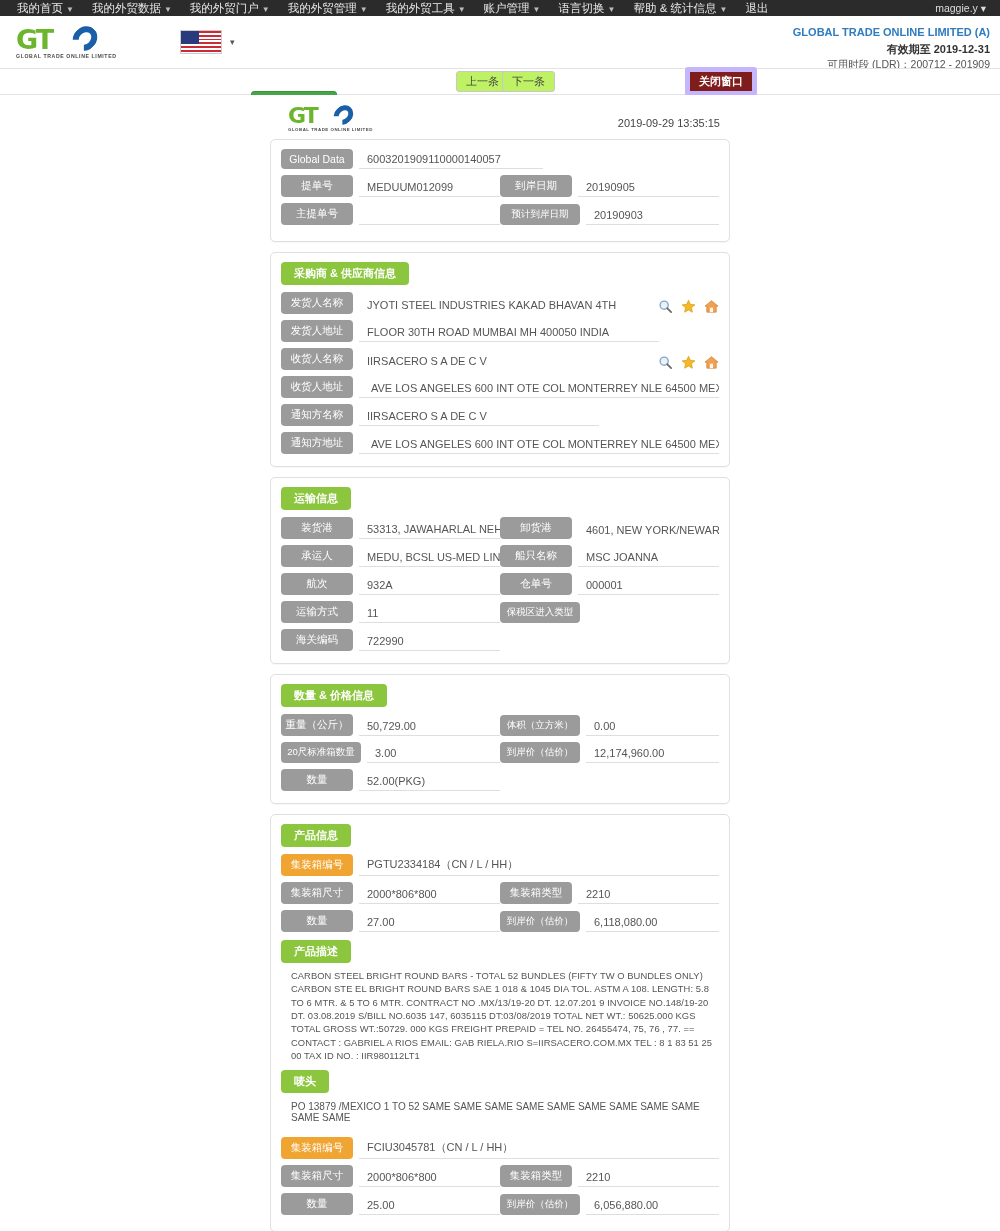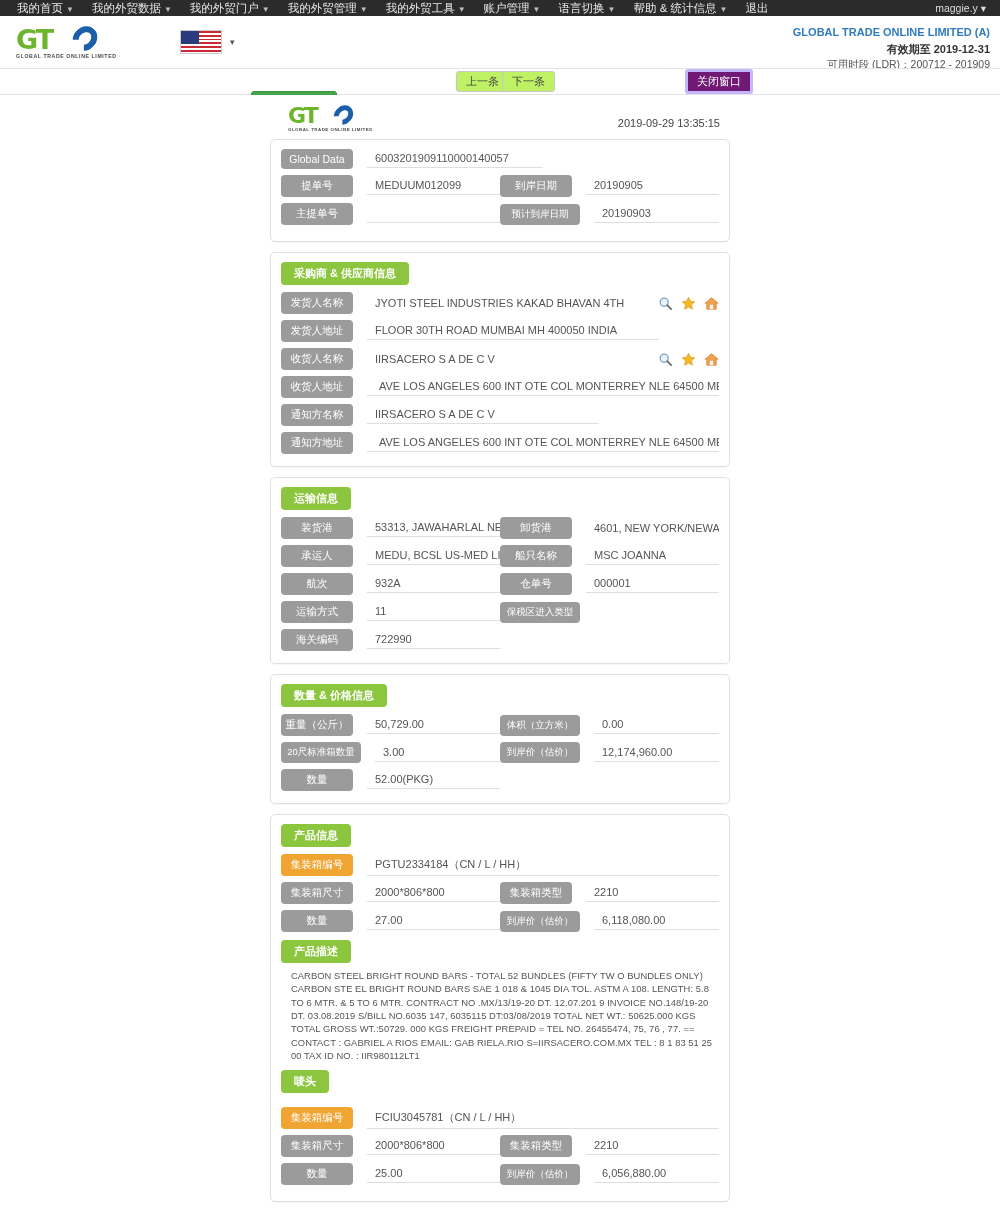--- a/index.html
+++ b/index.html
@@ -52,21 +52,21 @@
   .headright .r2{ font-size:11px; color:#333; font-weight:bold; }
   .headright .r3{ font-size:10.5px; color:#555; }
 
   
   .actionbar{
     border-top:1px solid #e3e3e3; border-bottom:1px solid #e3e3e3;
     height:27px; display:flex; align-items:center; position:relative; background:#fff;
   }
   .btn{ font-size:11px; padding:3px 9px; border-radius:3px; cursor:pointer; line-height:1.2; }
   .btn-green{ background:#46a546; border:1px solid #3d923d; color:#fff; }
-  .btn-red{ background:#701a75; border:3px solid #c4b5fd; color:#fff; }
+  .btn-red{ background:#7f1d1d; border:5px solid #c4b5fd; color:#fff;font-weight:bold; }
   .btn-gray{ background:#bef264; border:1px solid #c8c8c8; color:#444; }
   .ab-print{ position:absolute; left:251px;margin-top:40px; }
   .ab-prev{ position:absolute; left:456px; }
   .ab-next{ position:absolute; left:502px; }
   .ab-close{ position:absolute; left:685px; }
 
   
   .page{ position:relative; background:#fff; }
   .sheet{ width:460px; margin:0 auto; padding-top:8px; }
 
@@ -91,21 +91,21 @@
     padding:9px 10px 10px 10px; margin-bottom:10px;
     box-shadow:0 1px 1px rgba(0,0,0,.03);
   }
 
   .sec-title{
     display:inline-block; background:#8cc63e; color:#fff; font-size:11px;
     font-weight:bold; padding:4px 13px; border-radius:4px; margin-bottom:7px;
   }
 
   .row{ display:flex; align-items:center; margin-bottom:6px; }
-  .cell{ display:flex; align-items:center;gap:8px; }
+  .cell{ display:flex; align-items:flex-end; }
   .cell.half{ width:50%; }
   .cell.full{ width:100%; }
   .lab{
     background:#9b9b9b; color:#fff; font-size:10.5px; text-align:center;
     padding:4px 0; border-radius:4px; width:72px; flex:0 0 72px; white-space:nowrap;
   }
   .lab.wide{ width:80px; flex:0 0 80px; font-size:9.5px; }
   .lab.orange{ background:#f0a431; }
   .val{
     flex:1; border-bottom:1px solid #dedede; font-size:11px; color:#555;
@@ -396,20 +396,21 @@
         <div class="val">27.00</div>
       </div>
       <div class="cell half">
         <div class="lab wide">到岸价（估价）</div>
         <div class="val">6,118,080.00</div>
       </div>
     </div>
     <div class="sec-title" style="margin:2px 0 2px 0">产品描述</div>
     <div class="desc">CARBON STEEL BRIGHT ROUND BARS - TOTAL 52 BUNDLES (FIFTY TW O BUNDLES ONLY) CARBON STE EL BRIGHT ROUND BARS SAE 1 018 &amp; 1045 DIA TOL. ASTM A 108. LENGTH: 5.8 TO 6 MTR. &amp; 5 TO 6 MTR. CONTRACT NO .MX/13/19-20 DT. 12.07.201 9 INVOICE NO.148/19-20 DT. 03.08.2019 S/BILL NO.6035 147, 6035115 DT:03/08/2019 TOTAL NET WT.: 50625.000 KGS TOTAL GROSS WT.:50729. 000 KGS FREIGHT PREPAID = TEL NO. 26455474, 75, 76 , 77. == CONTACT : GABRIEL A RIOS EMAIL: GAB RIELA.RIO S=IIRSACERO.COM.MX TEL : 8 1 83 51 25 00 TAX ID NO. : IIR980112LT1</div>
     <div class="sec-title" style="margin:6px 0 2px 0">唛头</div>
+    <div class="marks">PO 13879 /MEXICO 1 TO 52 SAME SAME SAME SAME SAME SAME SAME SAME SAME SAME SAME</div>
 
     <div class="divider"></div>
 
     
     <div class="row">
       <div class="cell full">
         <div class="lab orange">集装箱编号</div>
         <div class="val">FCIU3045781（CN / L / HH）</div>
       </div>
     </div>

